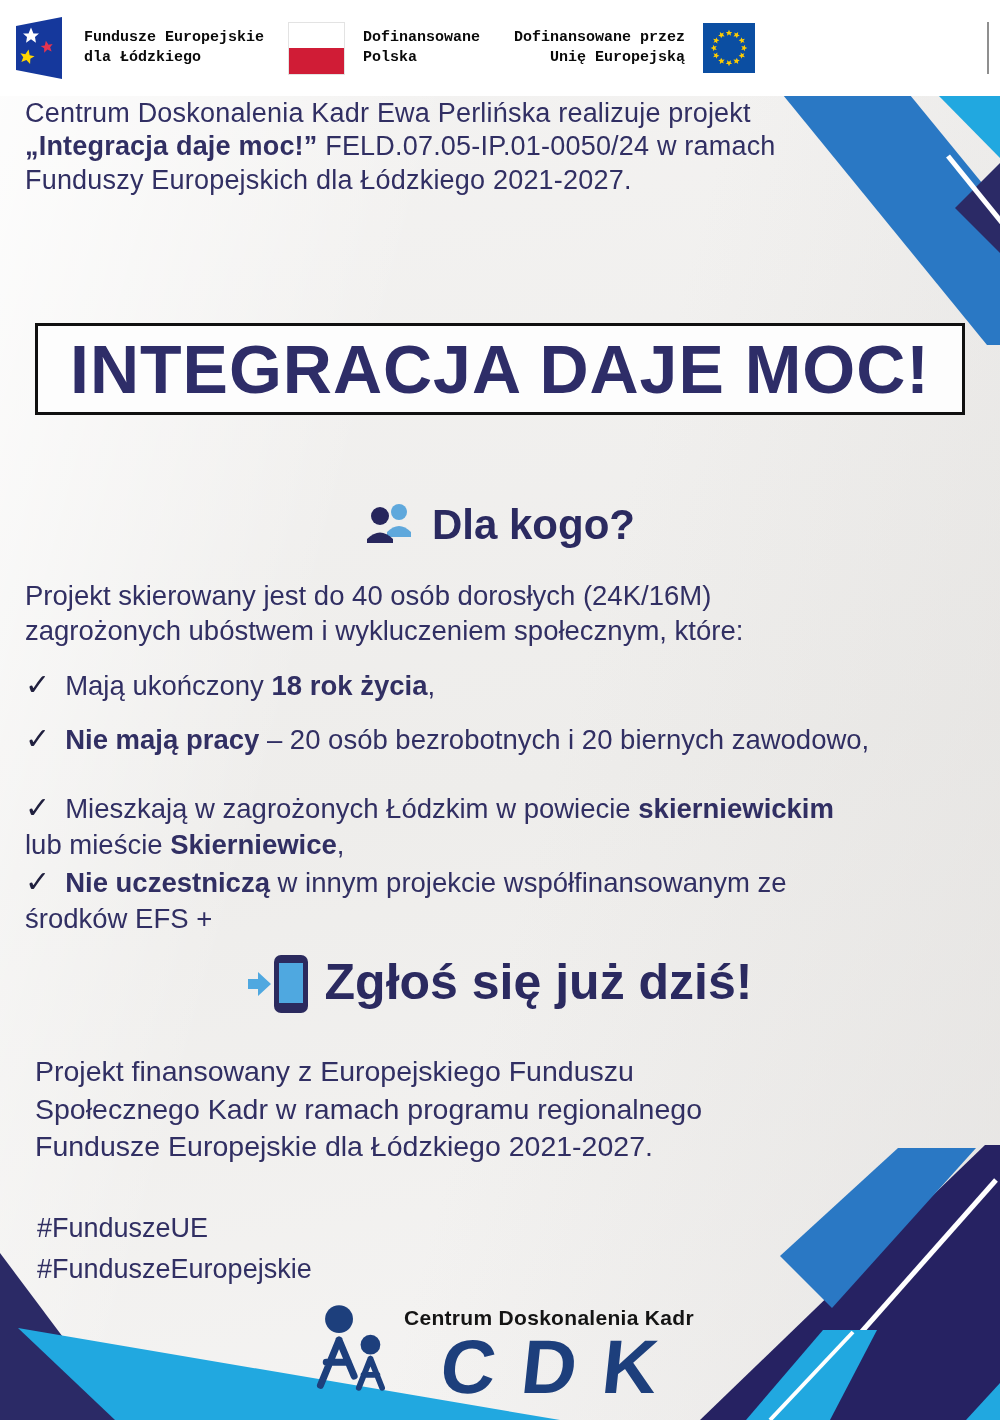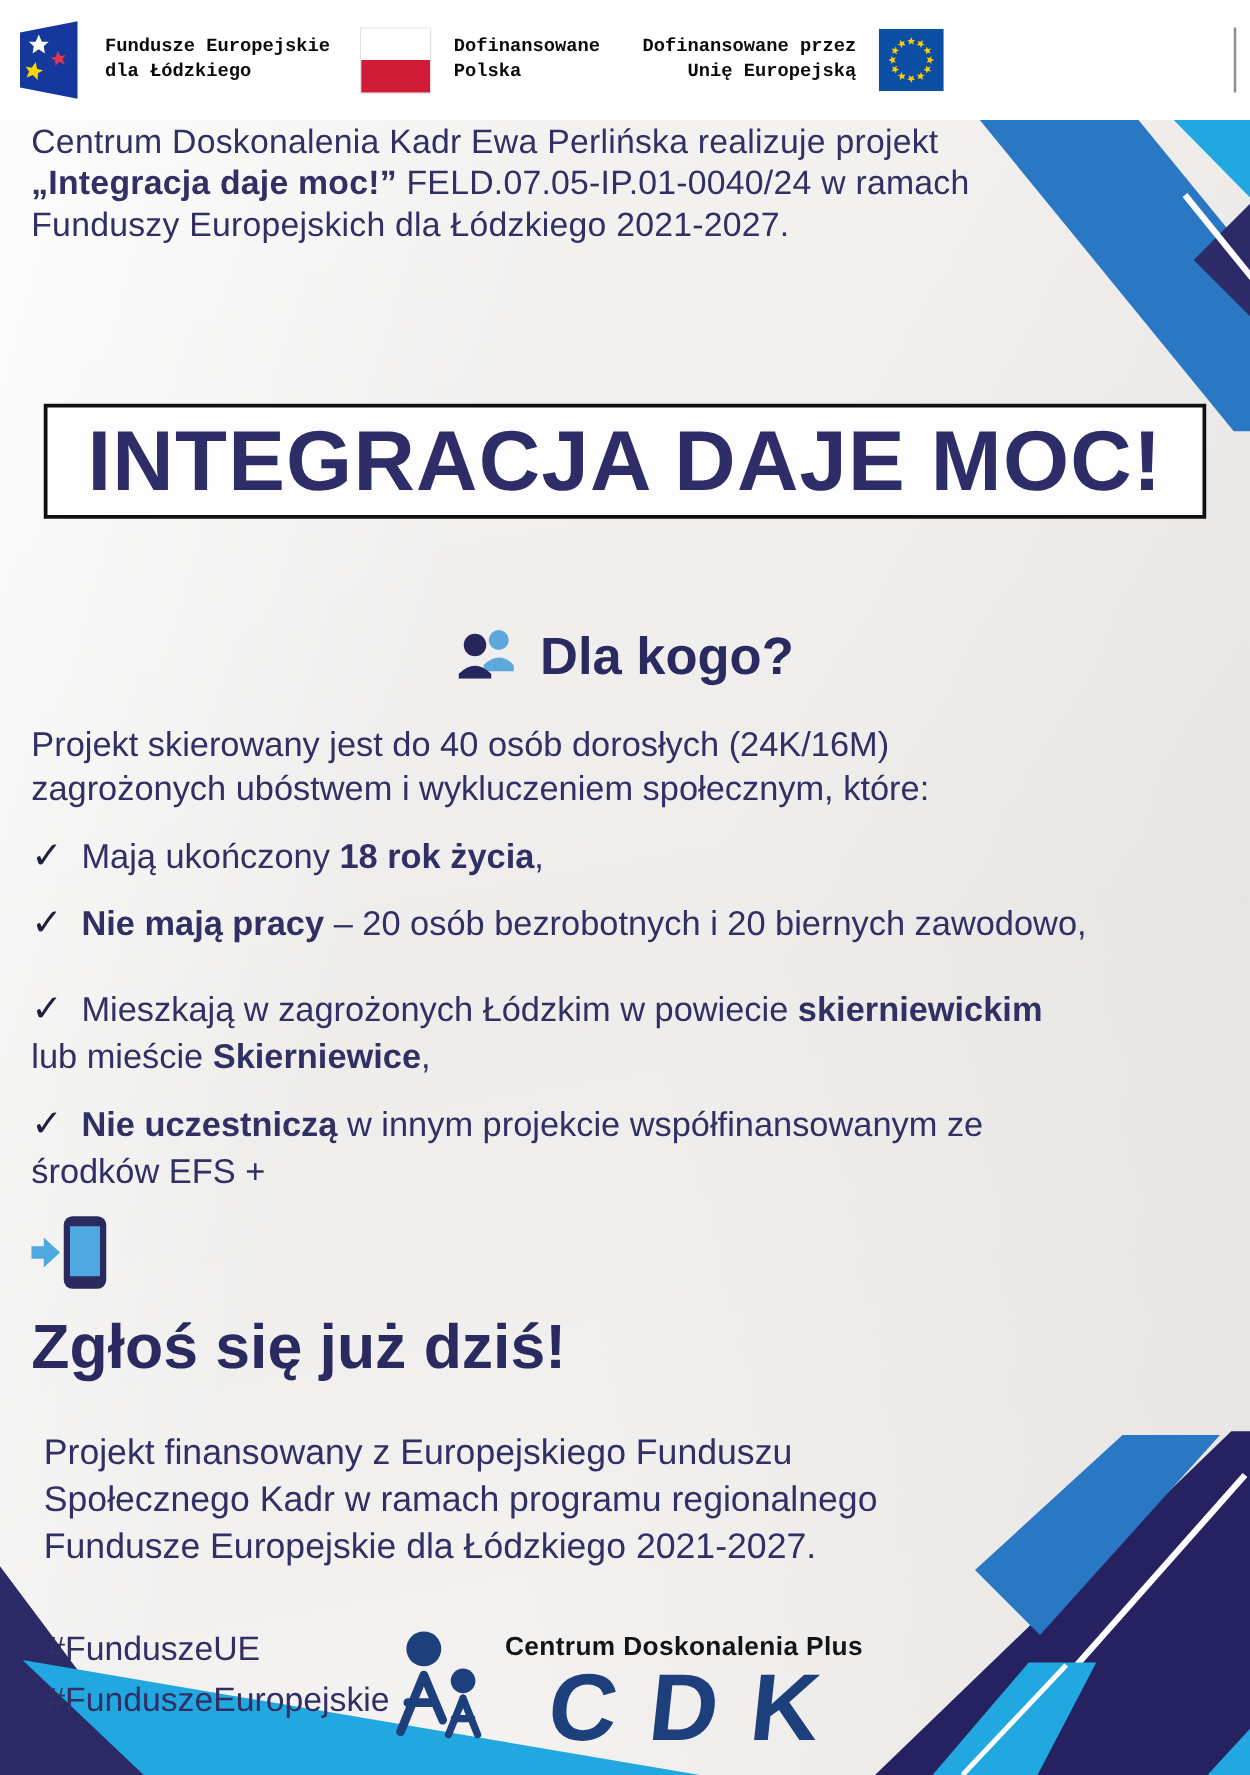--- a/index.html
+++ b/index.html
@@ -51,22 +51,22 @@
     display:flex; align-items:flex-start; justify-content:center; gap:15px;
     font-weight:800; color:#2b2a60;
   }
   .who-h { margin-top:86px; font-size:42px; }
   .who-intro { margin-top:30px; font-size:27.5px; line-height:1.26; }
   .bullet { font-size:27.5px; line-height:1.3; }
   .bullet .chk {
     font-family:"DejaVu Sans","Liberation Sans",sans-serif;
     font-weight:700; font-size:30px; color:#20203f; margin-right:15px;
   }
-  .m1 { margin-top:16px; } .m2 { margin-top:15px; } .m3 { margin-top:30px; } .m4 { margin-top:18px; }
-  .cta-h { margin-top:16px; font-size:50px;flex-direction:column; }
+  .m1 { margin-top:16px; } .m2 { margin-top:15px; } .m3 { margin-top:30px; } .m4 { margin-top:0; }
+  .cta-h { margin-top:16px; font-size:50px; }
   .fin { margin:38px 0 0 10px; font-size:28.5px; line-height:1.32; }
   .tags { margin:42px 0 0 12px; font-size:27px; line-height:1.5; font-weight:400; }
   
   .cdk { position:absolute; top:1304px; left:312px; z-index:2; display:flex; align-items:flex-end; gap:10px; }
   .cdk-txt { display:flex; flex-direction:column; align-items:center; }
   .cdk-name { font-size:21px; font-weight:700; color:#141414; letter-spacing:.3px; white-space:nowrap; }
   .cdk-abbr {
     font-size:76px; font-weight:800; color:#1d3f7c; line-height:.98;
     letter-spacing:26px; margin-right:-26px; transform:skewX(-6deg);
   }
@@ -154,21 +154,21 @@
 
     <div class="lodzkie">
       <i class="sq blu"></i>
 
       <span class="wm">ŁÓDZKIE</span>
     </div>
   </header>
 
   <main>
 
-    <p class="intro"><span>Centrum Doskonalenia Kadr Ewa Perlińska realizuje projekt</span><br><span class="b">„Integracja daje moc!”</span><span> FELD.07.05-IP.01-0040/24 w ramach</span><br><span>Funduszy Europejskich dla Łódzkiego 2021-2027.</span></p>
+    <p class="intro"><span>Centrum Doskonalenia Kadr Ewa Perlińska realizuje projekt</span><br><span class="b">„Integracja daje moc!”</span><span> FELD.07.05-IP.01-0050/24 w ramach</span><br><span>Funduszy Europejskich dla Łódzkiego 2021-2027.</span></p>
 
     <div class="titlebox">
       <h1>INTEGRACJA DAJE MOC!</h1>
     </div>
 
     <h2 class="sec-h who-h">
       <svg width="52" height="42" viewBox="0 0 52 42">
         <circle cx="34" cy="11" r="8" fill="#5fa8dc"></circle>
         <path d="M22,31 q12,-12 24,0 l0,5 -24,0 z" fill="#5fa8dc"></path>
         <circle cx="15" cy="15" r="9" fill="#27265c"></circle>
@@ -207,18 +207,18 @@
   <div class="cdk">
     <svg width="82" height="100" viewBox="0 0 70 86">
       <g fill="#1d3f7c" stroke="#1d3f7c" stroke-width="6" stroke-linecap="round">
         <circle cx="23" cy="13" r="12" stroke="none"></circle>
         <path d="M23,31 L7,70 M23,31 L36,62 M12,50 L31,50" fill="none"></path>
         <circle cx="50" cy="35" r="8.5" stroke="none"></circle>
         <path d="M50,47 L40,72 M50,47 L60,72 M44,61 L56,61" fill="none" stroke-width="5"></path>
       </g>
     </svg>
     <div class="cdk-txt">
-      <div class="cdk-name">Centrum Doskonalenia Plus</div>
+      <div class="cdk-name">Centrum Doskonalenia Kadr</div>
       <div class="cdk-abbr">CDK</div>
     </div>
   </div>
 
 </div>
 
 </body></html>

